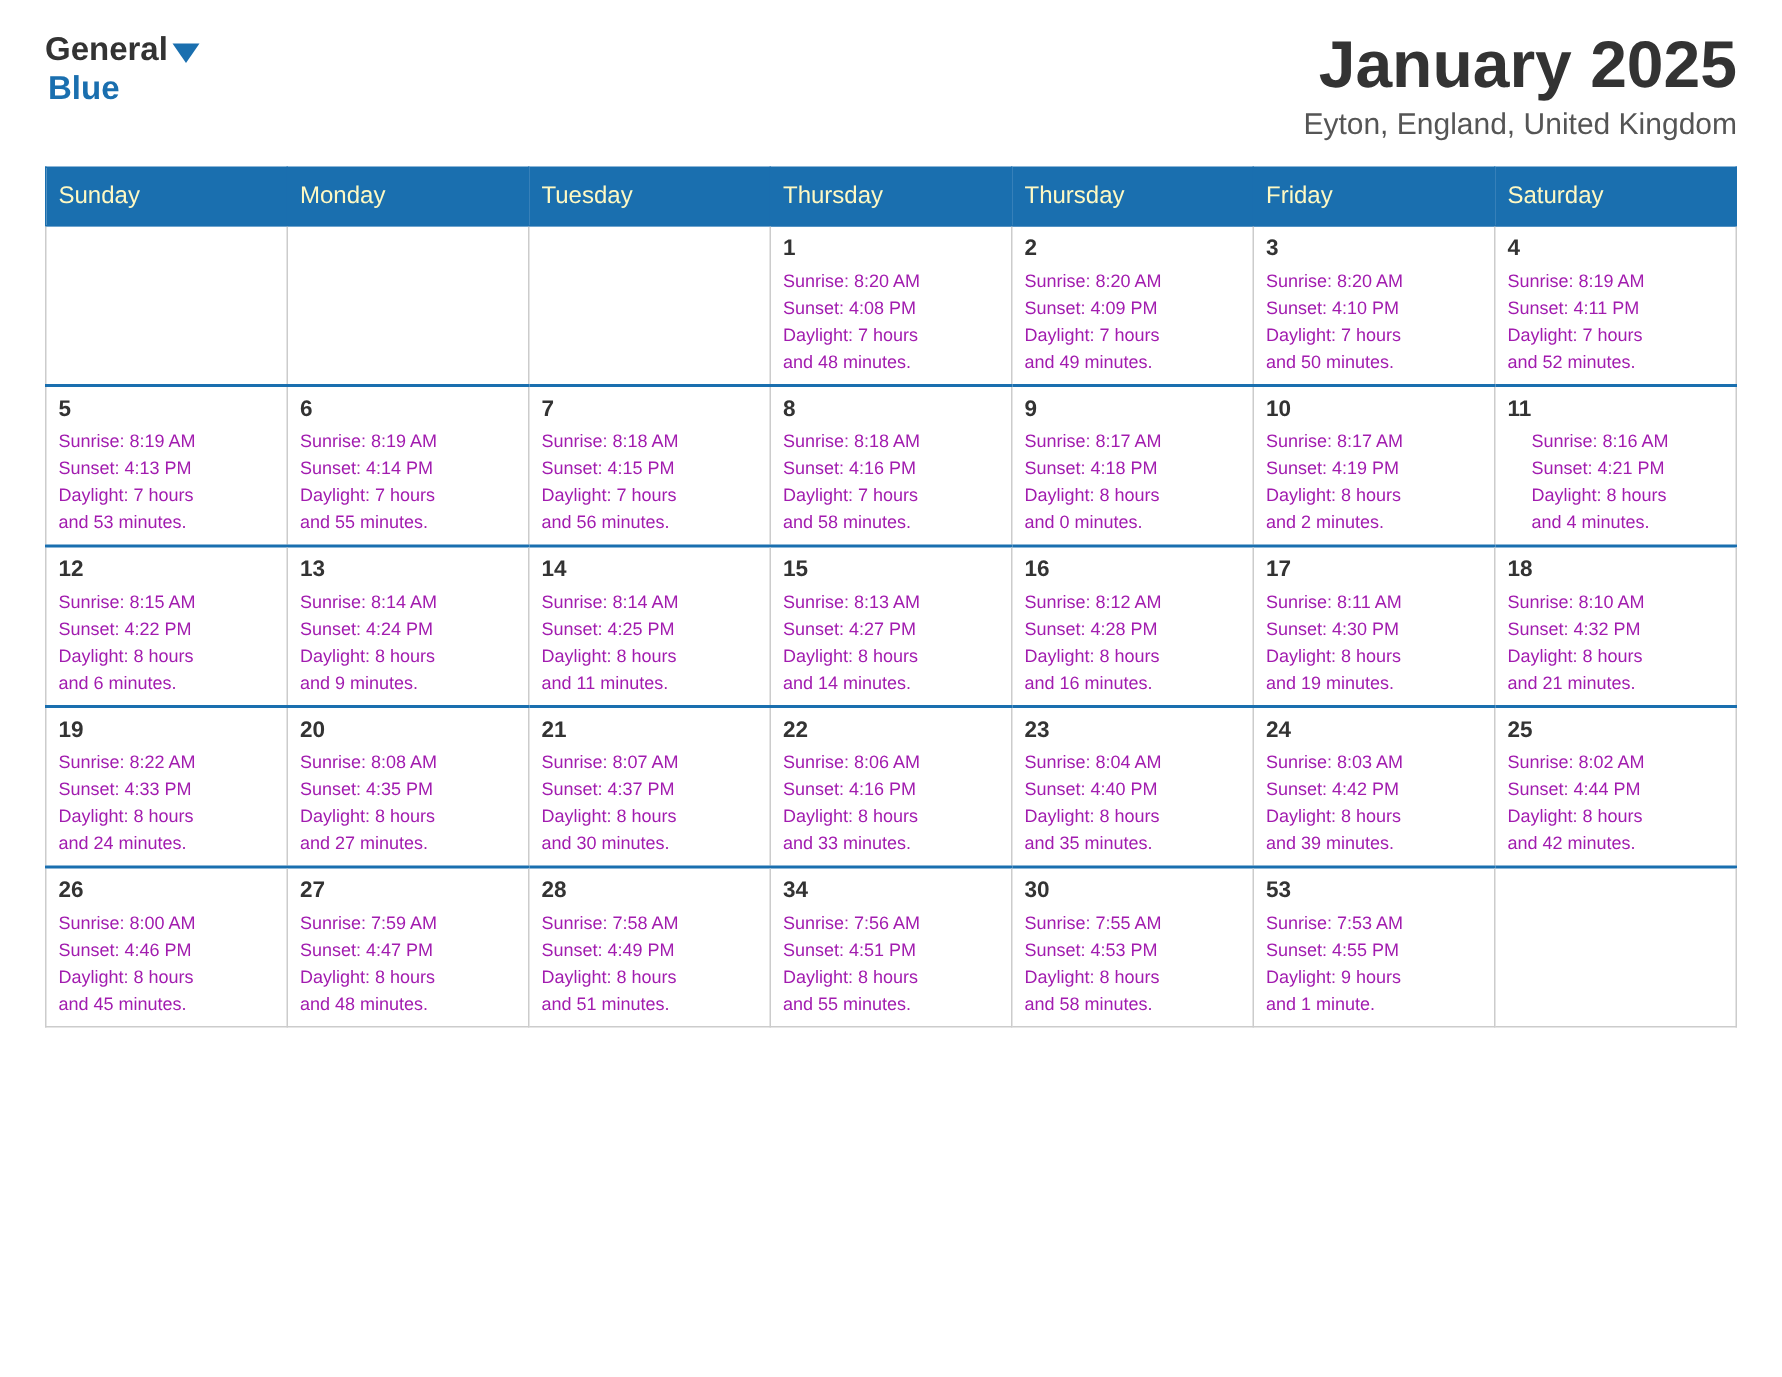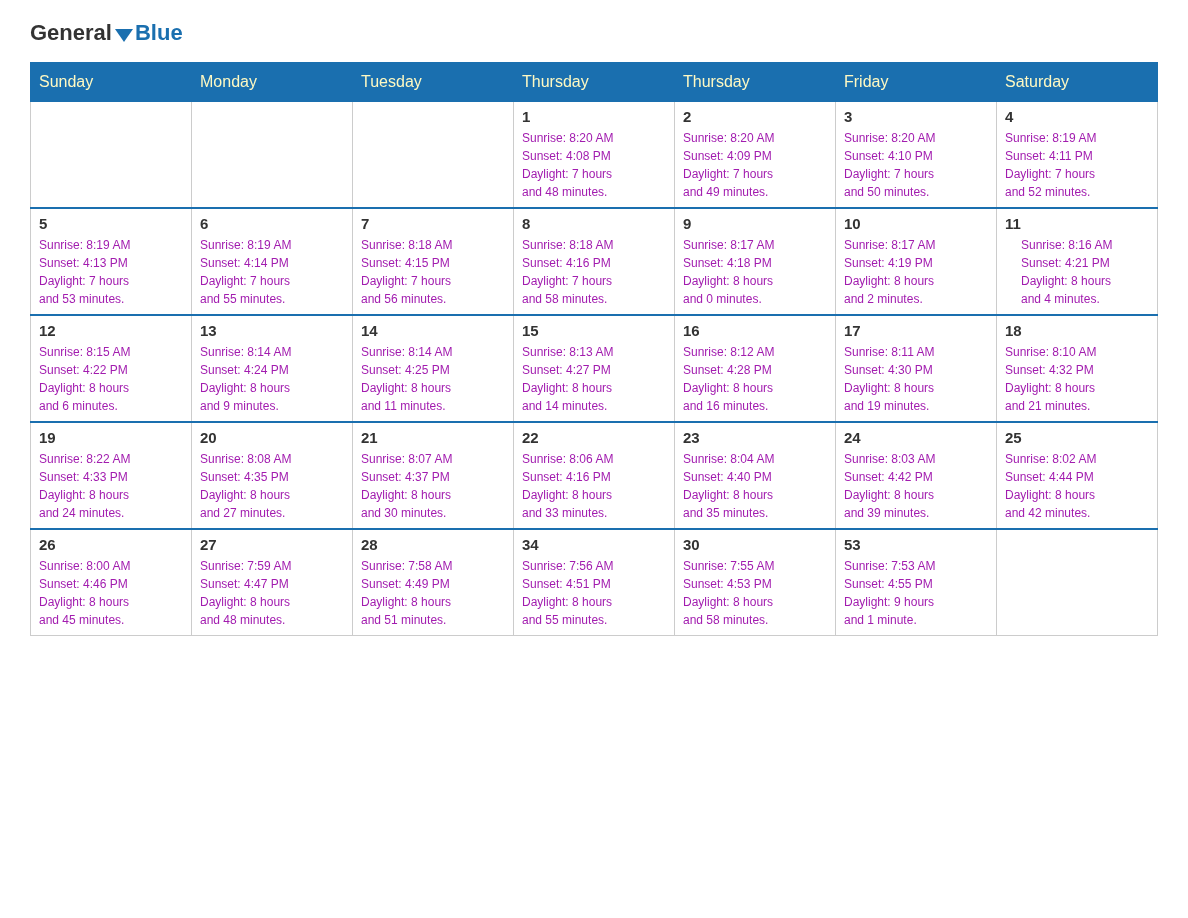--- a/index.html
+++ b/index.html
@@ -76,21 +76,21 @@
       line-height: 1.5;
     }
     .row-divider td {
       border-top: 2px solid #1a6faf;
     }
     .empty-cell {
       background: #fff;
     }
     .logo-wrapper {
       display: flex;
-      flex-direction: row;
+      flex-direction: column;
       align-items: flex-start;
     }
     .logo-line1 {
       display: flex;
       align-items: center;
     }
     .logo-line2 {
       display: flex;
       align-items: center;
       margin-left: 2px;
@@ -114,20 +114,24 @@
 <div class="header">
   <div class="logo-wrapper">
     <div class="logo-line1">
       <span class="logo-text-general">General</span>
       <span class="triangle-icon"></span>
     </div>
     <div class="logo-line2">
       <span class="logo-text-blue">Blue</span>
     </div>
   </div>
+  <div class="title-section">
+    <div class="calendar-title">January 2025</div>
+    <div class="calendar-subtitle">Eyton, England, United Kingdom</div>
+  </div>
 </div>
 
 <table class="calendar">
   <thead>
     <tr>
     <th>Sunday</th>
         <th>Monday</th>
         <th>Tuesday</th>
         <th>Thursday</th>
         <th>Thursday</th>

